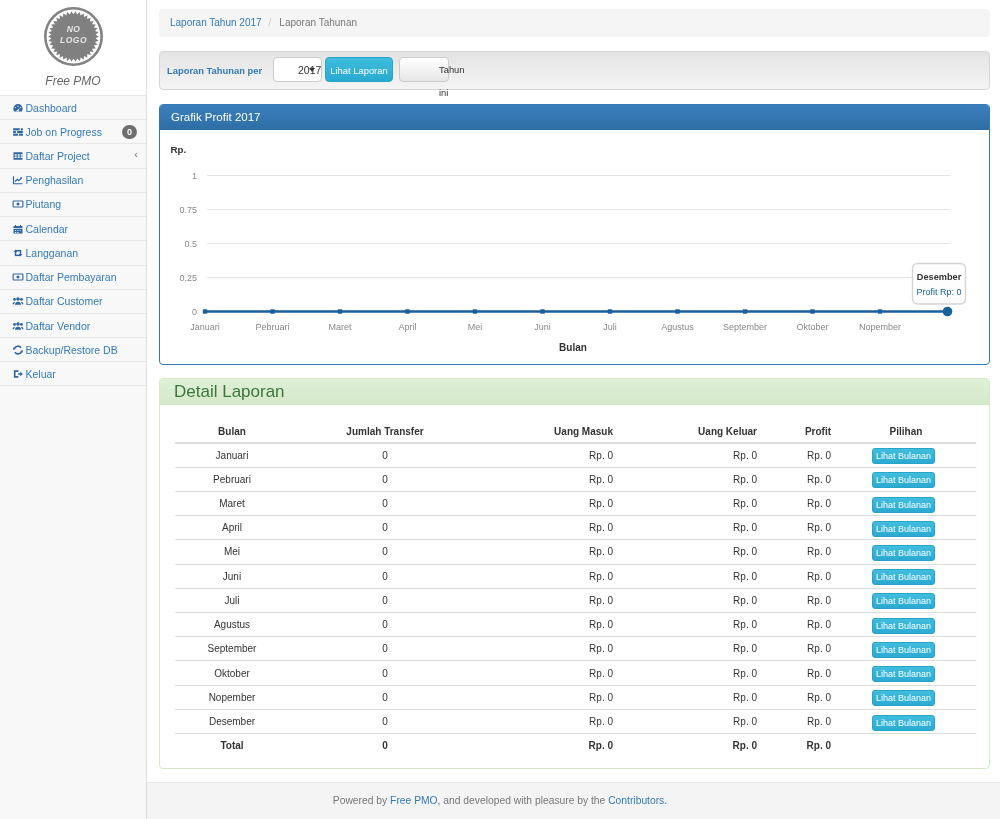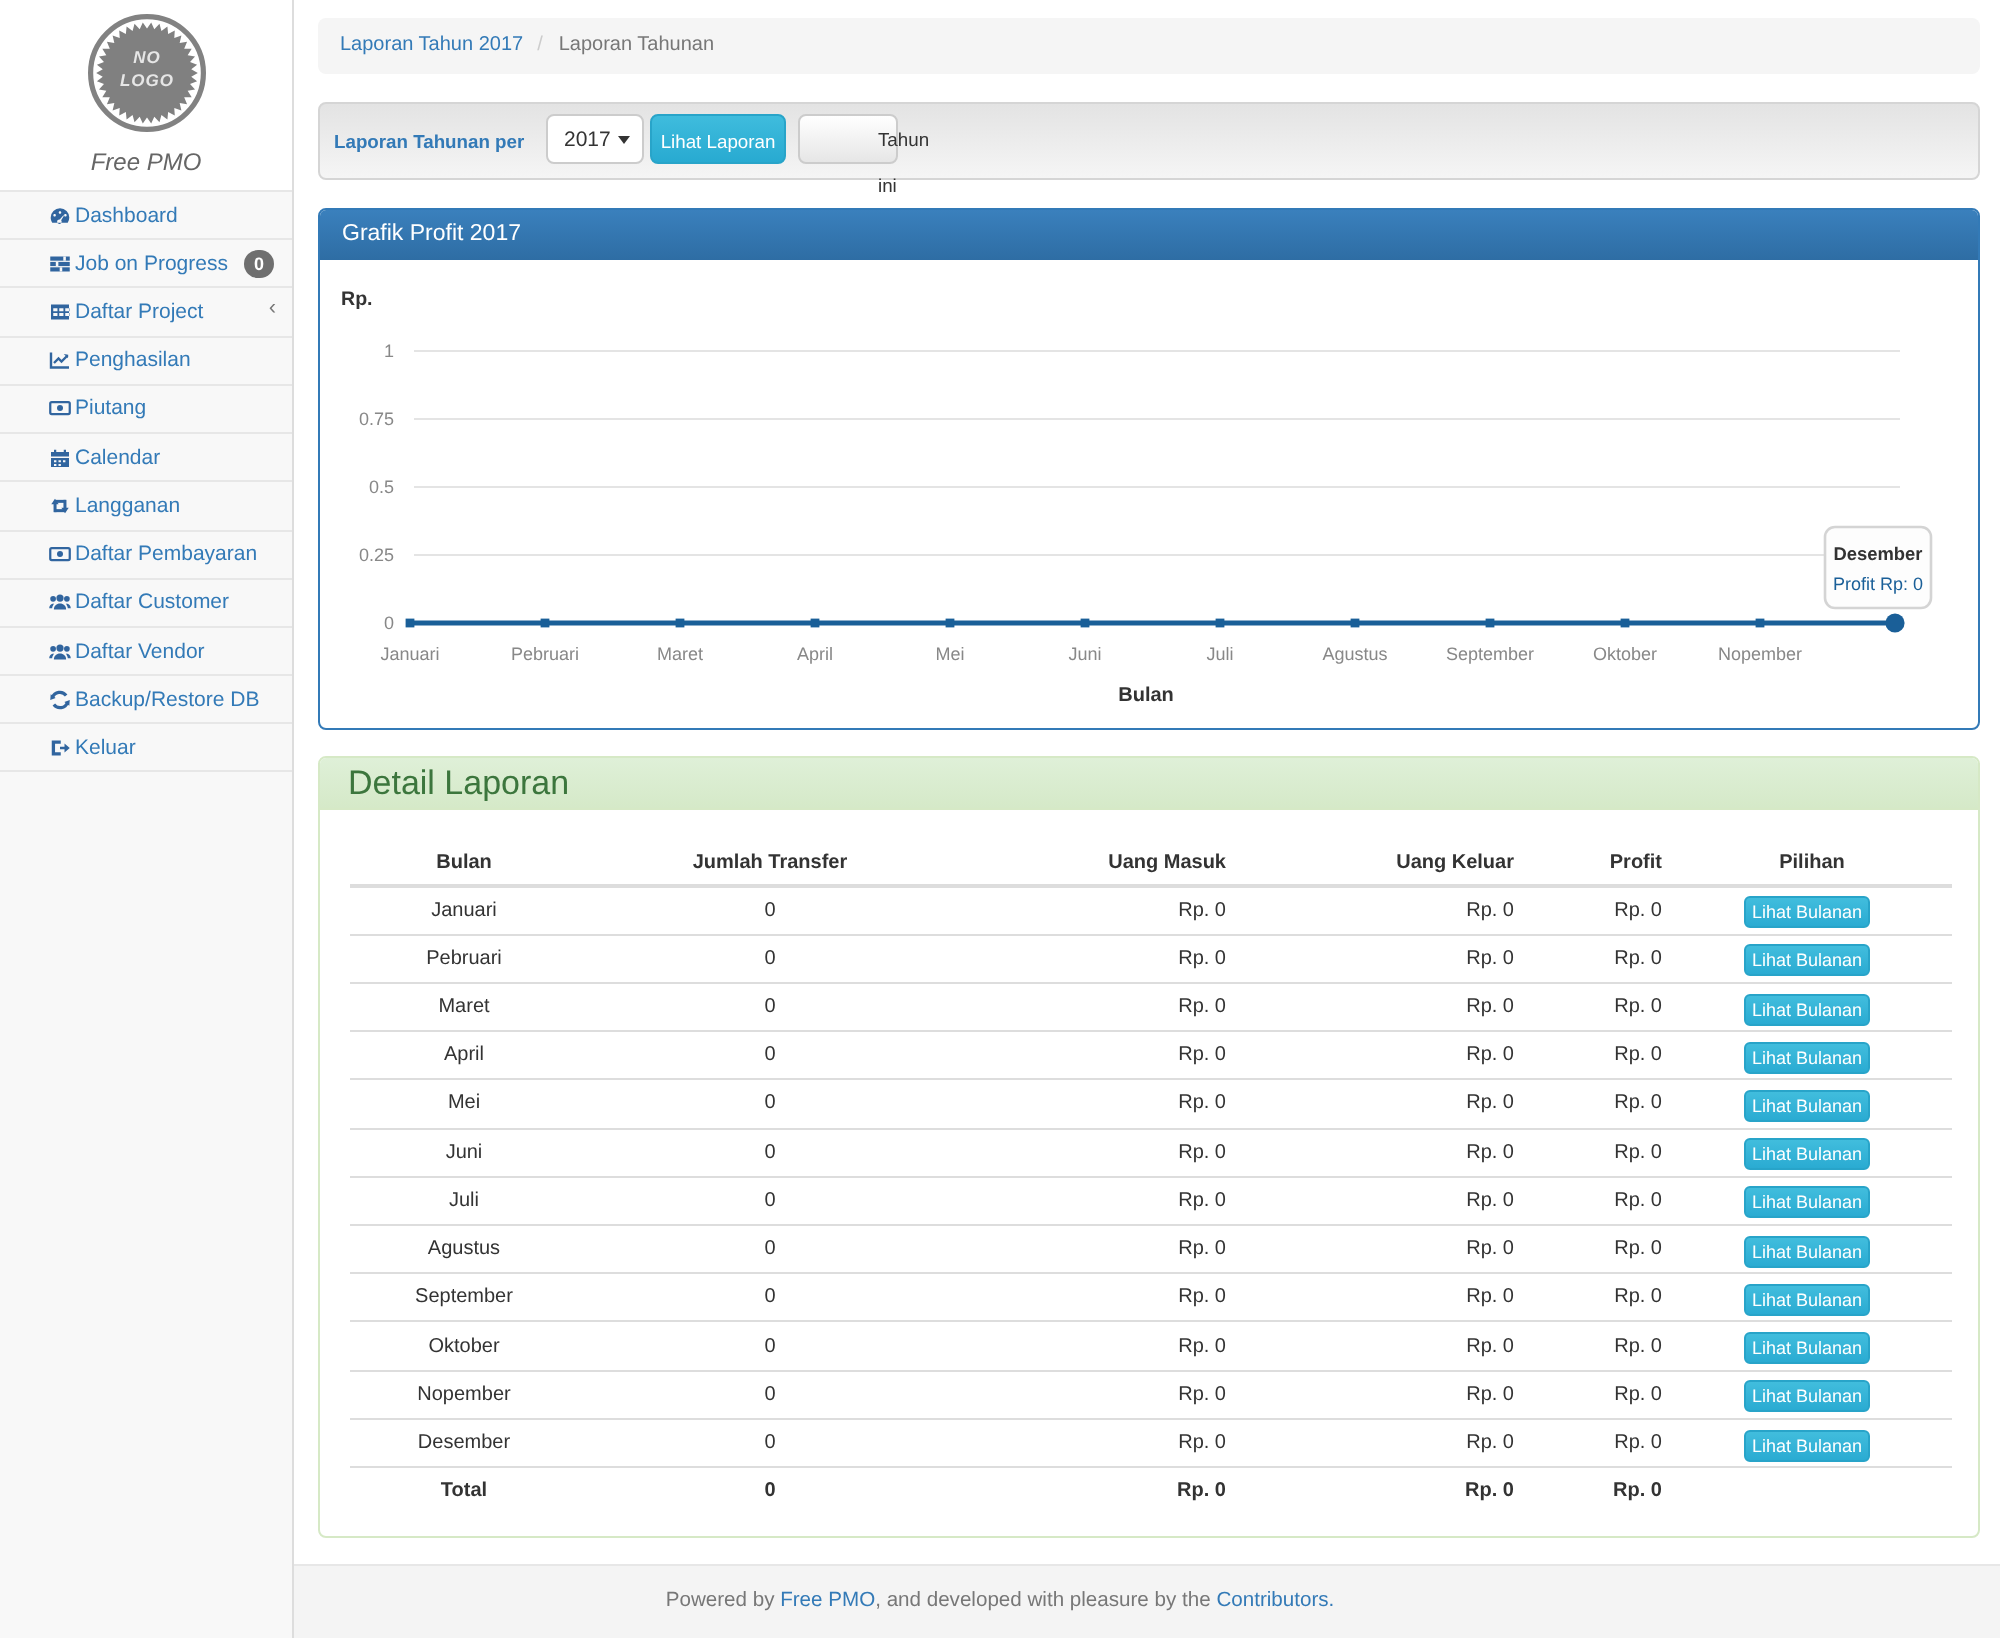--- a/index.html
+++ b/index.html
@@ -8,21 +8,21 @@
 
 
 #sidebar { position:absolute; left:0; top:0; width:147px; height:819px;
   background:#f8f8f8; border-right:1px solid #ddd; }
 #logoblock { position:absolute; left:0; top:0; width:146px; height:95px;
   background:#fff;font-style:italic; }
 #freepmo { position:absolute; left:0; top:74px; width:146px; text-align:center;
   font-size:12px; color:#666; }
 #menu { position:absolute; left:0; top:95px; width:146px; }
 #menu .mi { height:24.23px; border-top:1px solid #e7e7e7; display:flex;
-  align-items:center; padding-left:24px; font-size:10.5px; color:#337ab7; position:relative; }
+  align-items:center; padding-left:12px; font-size:10.5px; color:#337ab7; position:relative; }
 #menu .mi:last-child { border-bottom:1px solid #e7e7e7; }
 #menu .ic { width:12px; height:12px; margin-right:1.5px; flex:none; }
 .badge0 { position:absolute; right:9px; top:5px; width:15px; height:14px;
   background:#6f6f6f; border-radius:8px; color:#fff; font-size:9px; font-weight:bold;
   text-align:center; line-height:14px; }
 .chev { position:absolute; right:8px; top:4px; color:#777; font-size:11px; }
 
 
 #main { position:absolute; left:147px; top:0; width:853px; height:819px; background:#fff; }
 
@@ -31,21 +31,21 @@
   padding-left:11px; color:#777; }
 #breadcrumb a { color:#337ab7; text-decoration:none; }
 #breadcrumb .sep { color:#ccc; margin:0 8px 0 7px; }
 
 #toolbar { position:absolute; left:12px; top:51px; width:831px; height:39px;
   background:linear-gradient(180deg,#e3e3e3 0%,#f5f5f5 100%); border:1px solid #d5d5d5; border-radius:4px; }
 #toolbar .lbl { position:absolute; left:7px; top:0; line-height:37px;
   font-size:9.4px; font-weight:bold; color:#337ab7; }
 #selyear { position:absolute; left:113px; top:4.5px; width:48.5px; height:25.5px;
   background:#fff; border:1px solid #ccc; border-radius:4px; font-size:10.5px;
-  color:#333; line-height:24px; padding-left:8px; }
+  color:#333; line-height:24px; padding-left:24px; }
 #selyear .caret { position:absolute; right:6px; top:10px; width:0; height:0;
   border-left:3.5px solid transparent; border-right:3.5px solid transparent;
   border-top:4px solid #333; }
 .btn { position:absolute; top:5px; height:25px; border-radius:4px; font-size:9.4px;
   text-align:center; line-height:25px; }
 #btn-lihat { left:165px; width:68px; color:#fff;
   background:linear-gradient(180deg,#3fbcdd 0%,#28aad1 100%);
   border:1px solid #28a4c9; }
 #btn-tahun { left:239px; width:50px; color:#333;
   background:linear-gradient(180deg,#fff 0%,#e6e6e6 100%);

